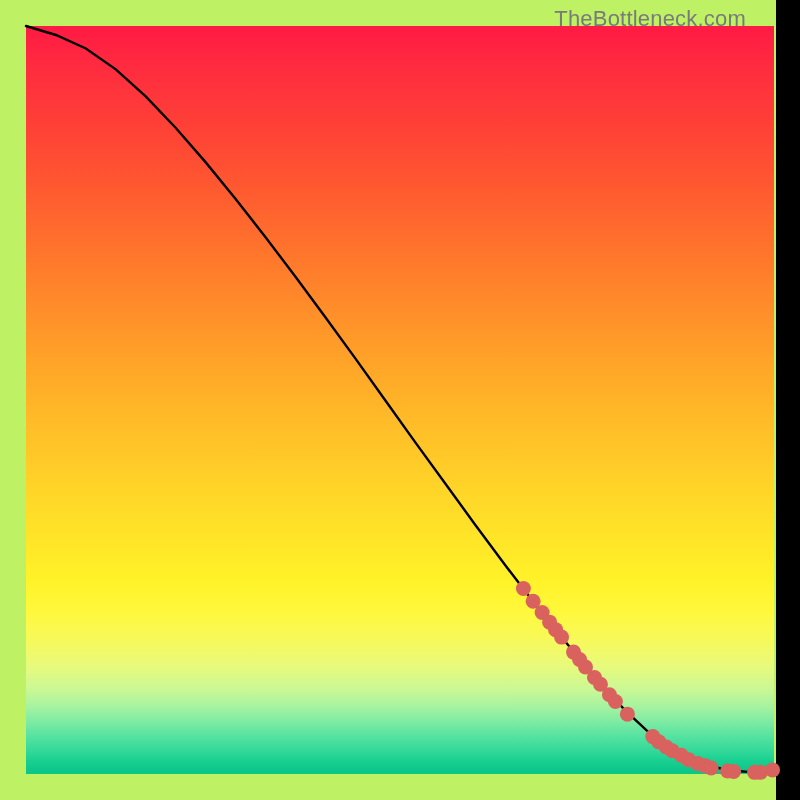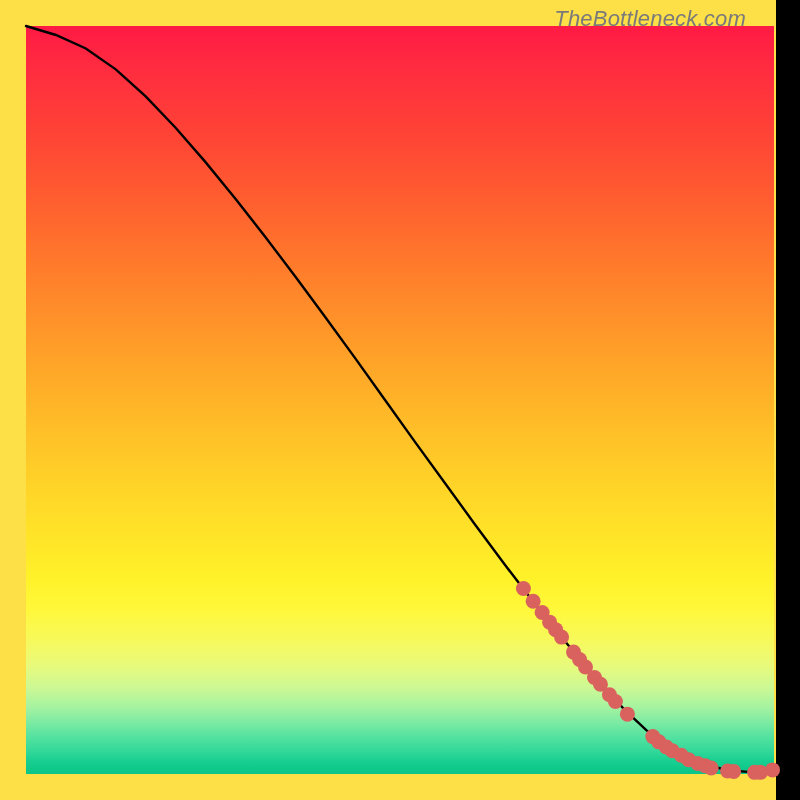--- a/index.html
+++ b/index.html
@@ -8,22 +8,21 @@
     width: 800px;
     height: 800px;
     background: #000;
     overflow: hidden;
     font-family: Arial, Helvetica, sans-serif;
   }
   .stage {
     position: relative;
     width: 776px;
     height: 800px;
-    background: #fde047;
-    font-style: italic;
+    background: #bef264;
   }
   
   .plot {
     position: absolute;
     left: 26px;
     top: 26px;
     width: 748px;
     height: 748px;
     
     background: linear-gradient(to bottom,

